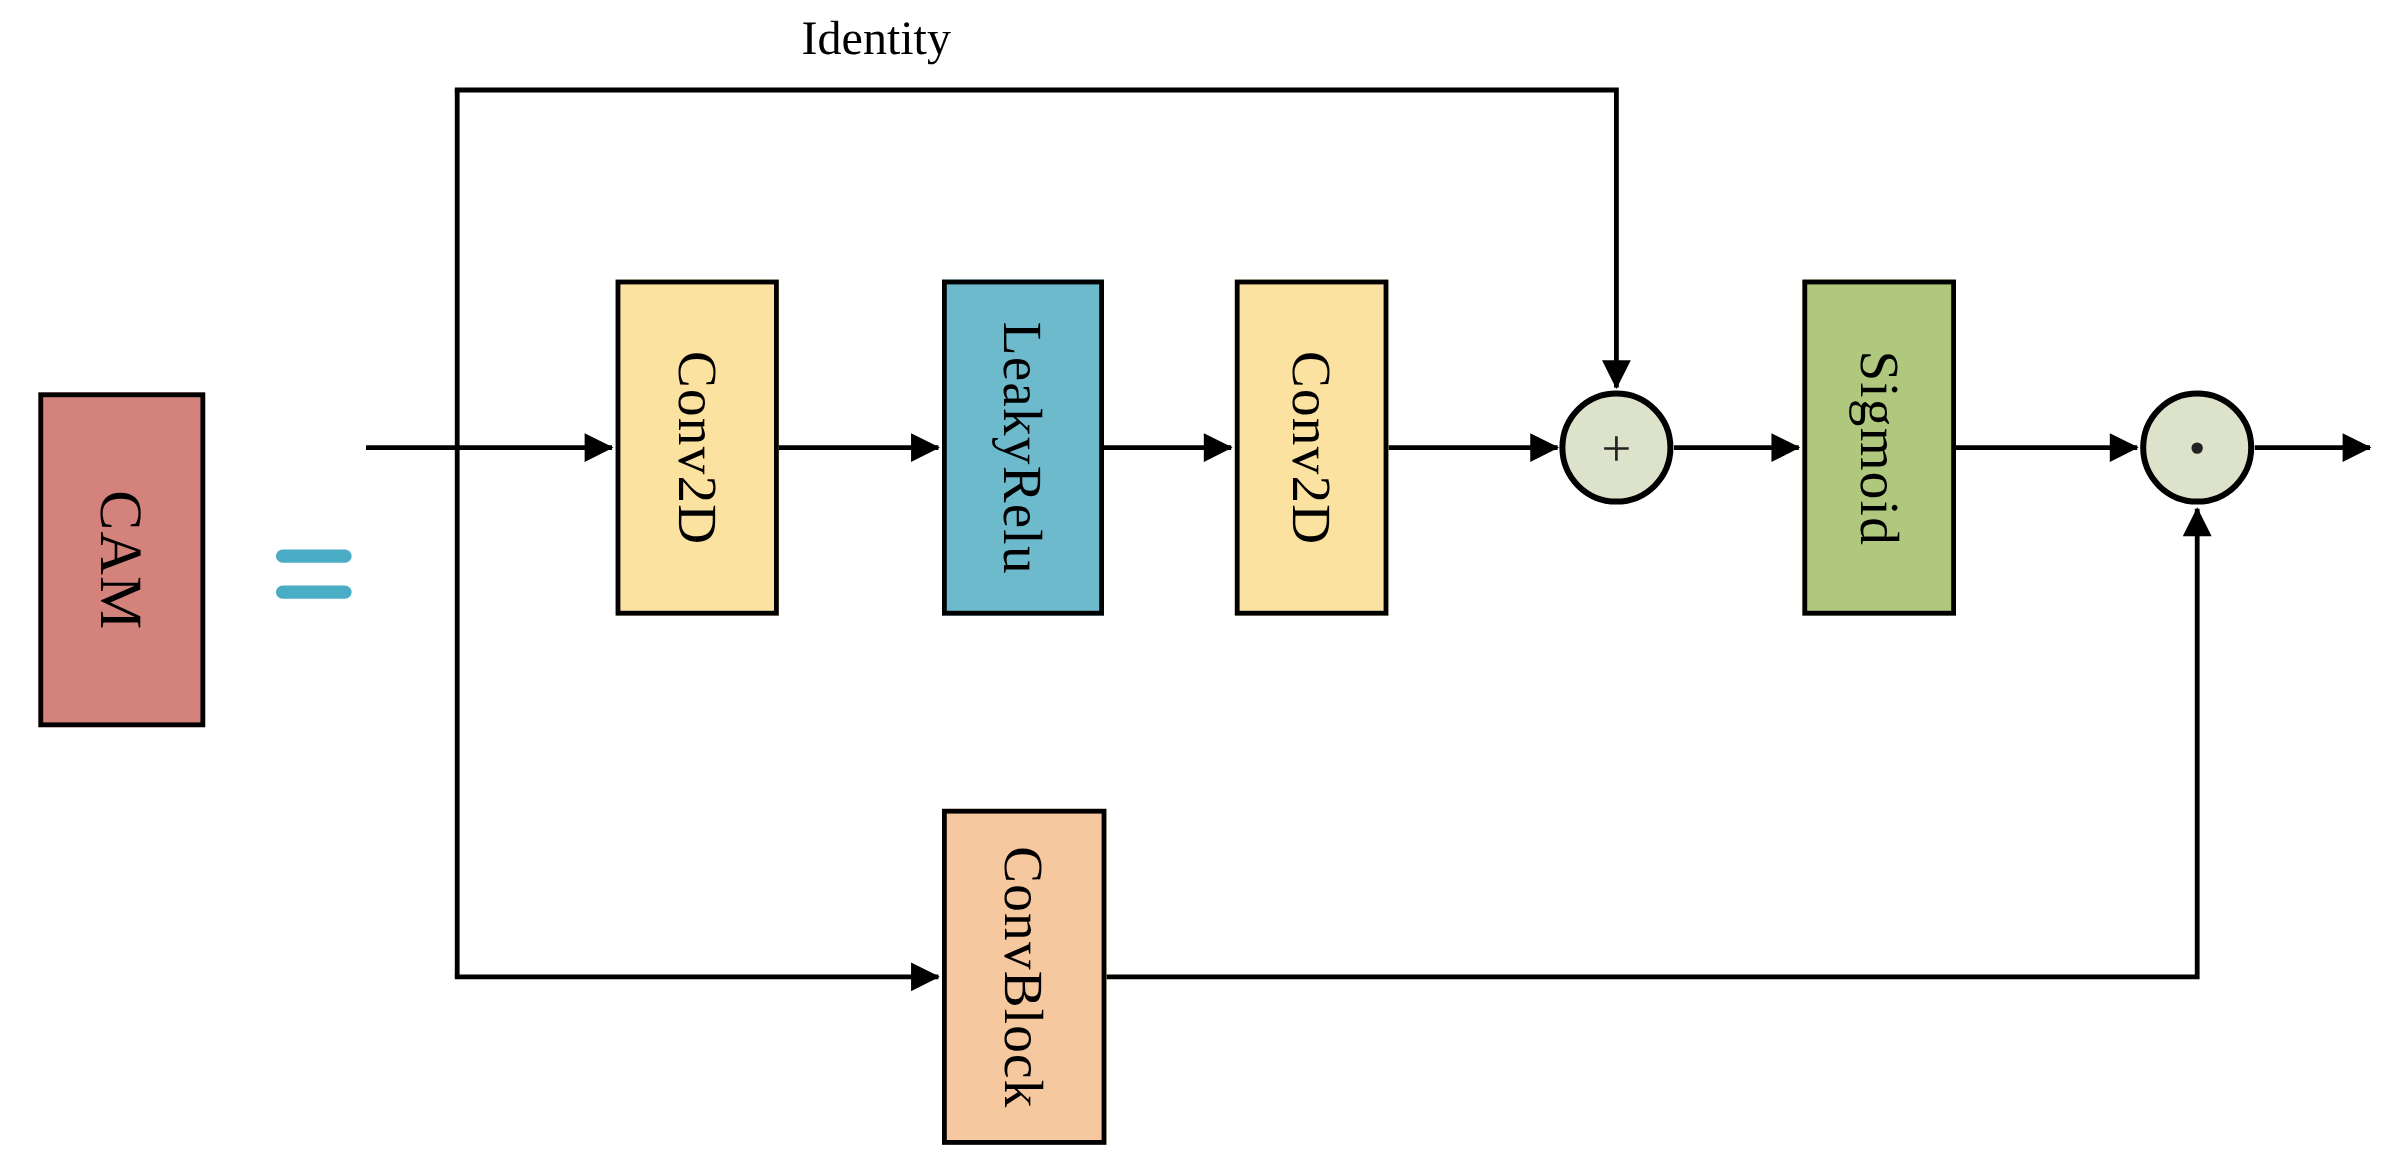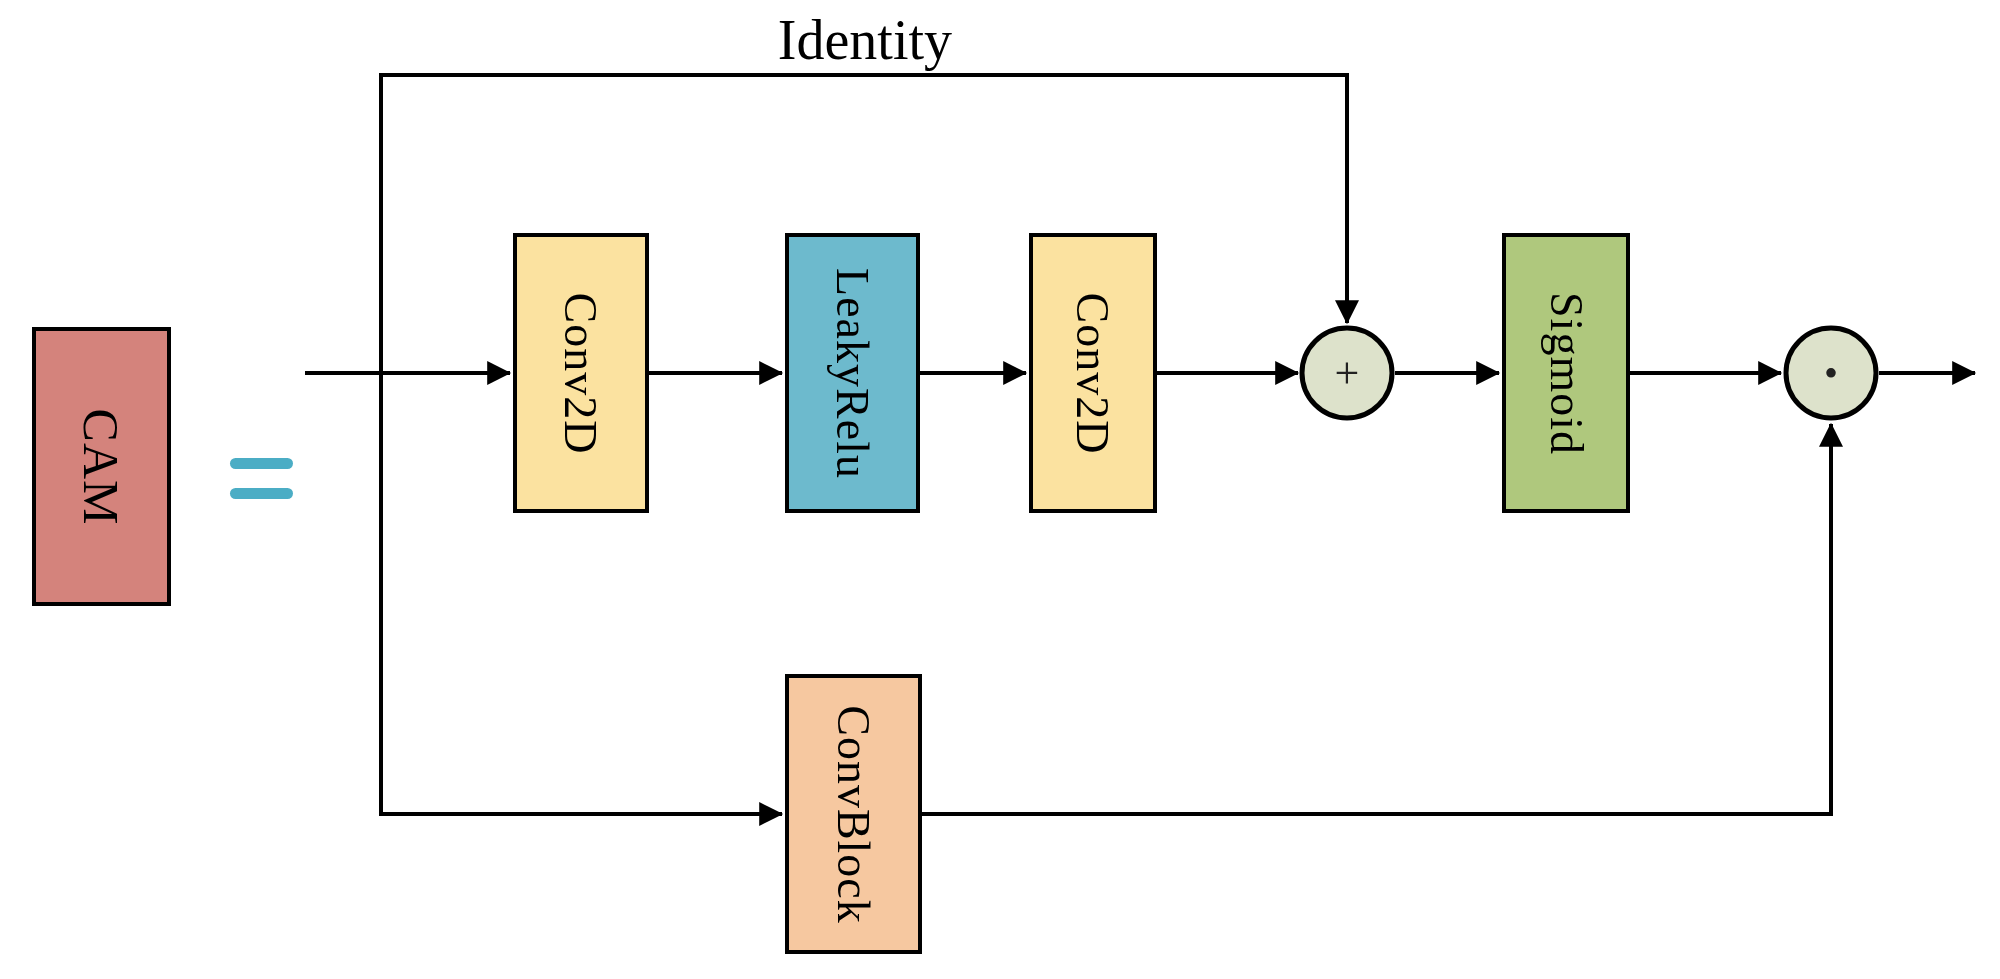--- a/index.html
+++ b/index.html
@@ -40,23 +40,23 @@
   }
   .box-cam    { left: 32px;   top: 327px; width: 139px; height: 279px; }
   .box-conv1  { left: 513px;  top: 233px; width: 136px; height: 280px; }
   .box-leaky  { left: 785px;  top: 233px; width: 135px; height: 280px; }
   .box-conv2  { left: 1029px; top: 233px; width: 128px; height: 280px; }
   .box-sig    { left: 1502px; top: 233px; width: 128px; height: 280px; }
   .box-convblock { left: 785px; top: 674px; width: 137px; height: 280px; }
   .box-cam .vtext { font-size: 50px; }
   .identity-label {
     position: absolute;
-    left: 632px; top: 8px; width: 320px;
-    text-align: right;
-    font-size: 56px;
+    left: 668px; top: 8px; width: 320px;
+    text-align: left;
+    font-size: 40px;
     color: #000;
   }
   .equals-bar {
     position: absolute;
     left: 230px;
     width: 63px; height: 11px;
     border-radius: 6px;
   }
   .equals-bar.top { top: 458px; }
   .equals-bar.bottom { top: 488px; }

